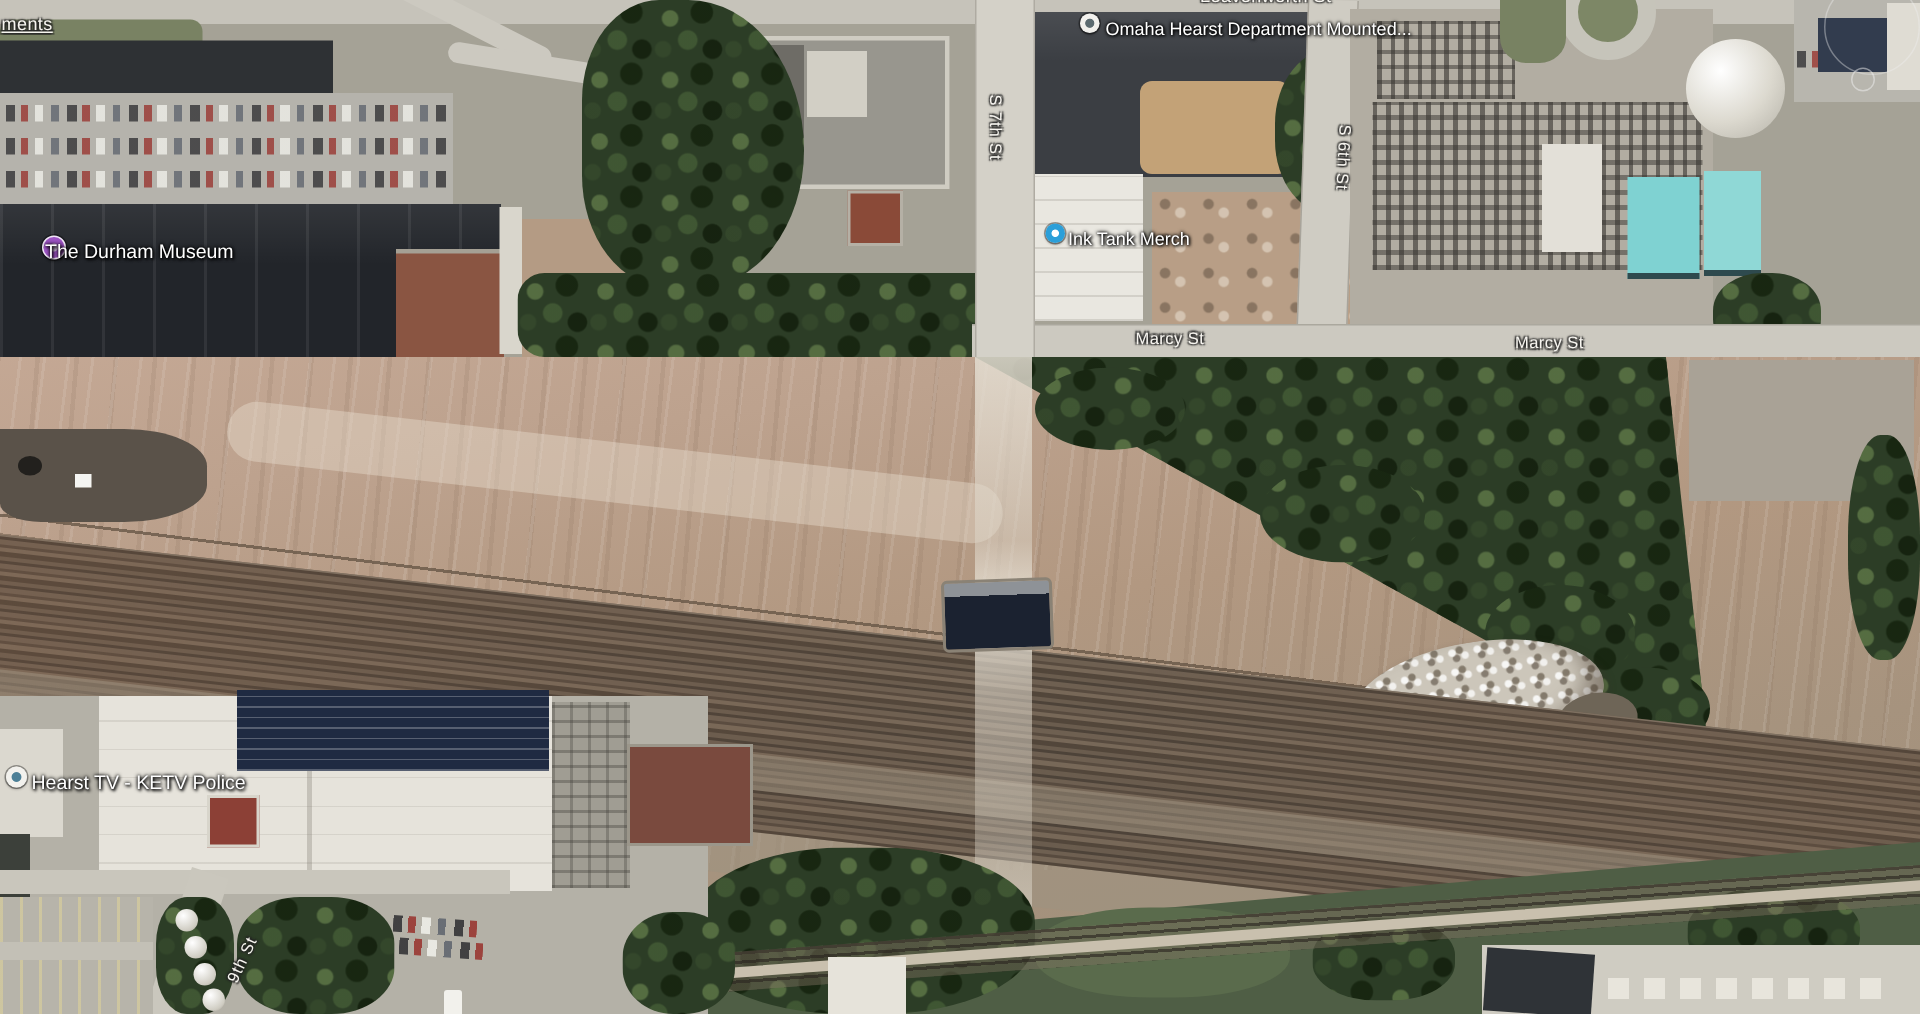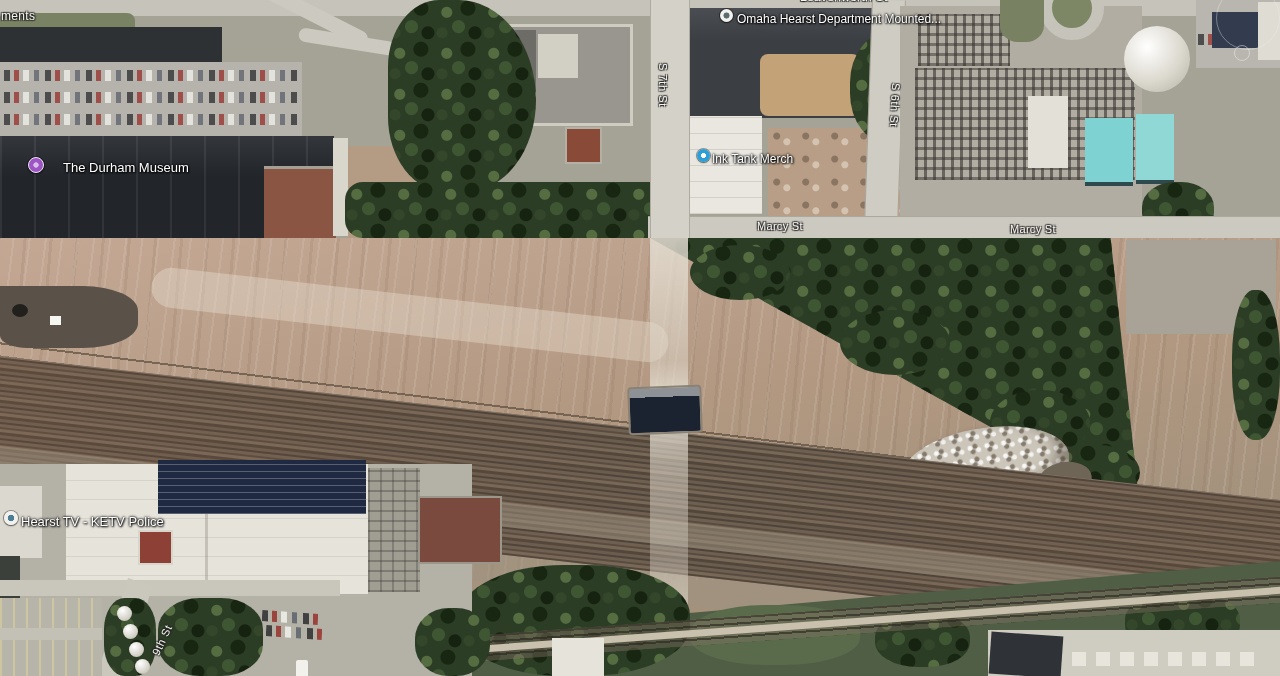--- a/index.html
+++ b/index.html
@@ -189,25 +189,25 @@
   .pin{position:absolute;border-radius:50%;z-index:40;
     box-shadow:0 0 0 1px rgba(0,0,0,.35), 0 1px 2px rgba(0,0,0,.4);}
   #pin-durham{left:28px;top:157px;width:14px;height:14px;
     background:radial-gradient(circle, #d9bfe8 0 24%, #9d54c4 30%);border:1px solid #f0e6f6;}
   #pin-police{left:720px;top:9px;width:13px;height:13px;
     background:radial-gradient(circle, #5c6b70 0 30%, #f2f1ed 36%);}
   #pin-ink{left:697px;top:149px;width:13px;height:13px;
     background:radial-gradient(circle, #ffffff 0 24%, #2b9fd9 30%);}
   #pin-hearst{left:4px;top:511px;width:14px;height:14px;
     background:radial-gradient(circle, #4c7f96 0 30%, #f2f1ed 36%);}
-  #lbl-durham{left:63px;top:160px;}
+  #lbl-durham{left:30px;top:160px;}
   #lbl-police{left:737px;top:12px;}
   #lbl-ink{left:712px;top:152px;}
   #lbl-hearst{left:21px;top:514px;}
-  #lbl-ments{left:1px;top:9px;font-size:12px;}
+  #lbl-ments{left:1px;top:9px;font-size:12px;text-decoration:underline;}
   #lbl-leavenworth{left:800px;top:-10px;font-size:12px;}
   #lbl-marcy-w{left:757px;top:220px;}
   #lbl-marcy-e{left:1010px;top:223px;}
   #lbl-s7th{left:663px;top:85px;transform:translate(-50%,-50%) rotate(90deg);}
   #lbl-s6th{left:895px;top:105px;transform:translate(-50%,-50%) rotate(93deg);}
   #lbl-9th{left:162px;top:640px;transform:translate(-50%,-50%) rotate(-65deg);}
   
   #compass-ring{left:1216px;top:-14px;width:62px;height:62px;border-radius:50%;
     border:1.5px solid rgba(240,240,240,.38);z-index:40;}
   #compass-dot{left:1234px;top:45px;width:14px;height:14px;border-radius:50%;

